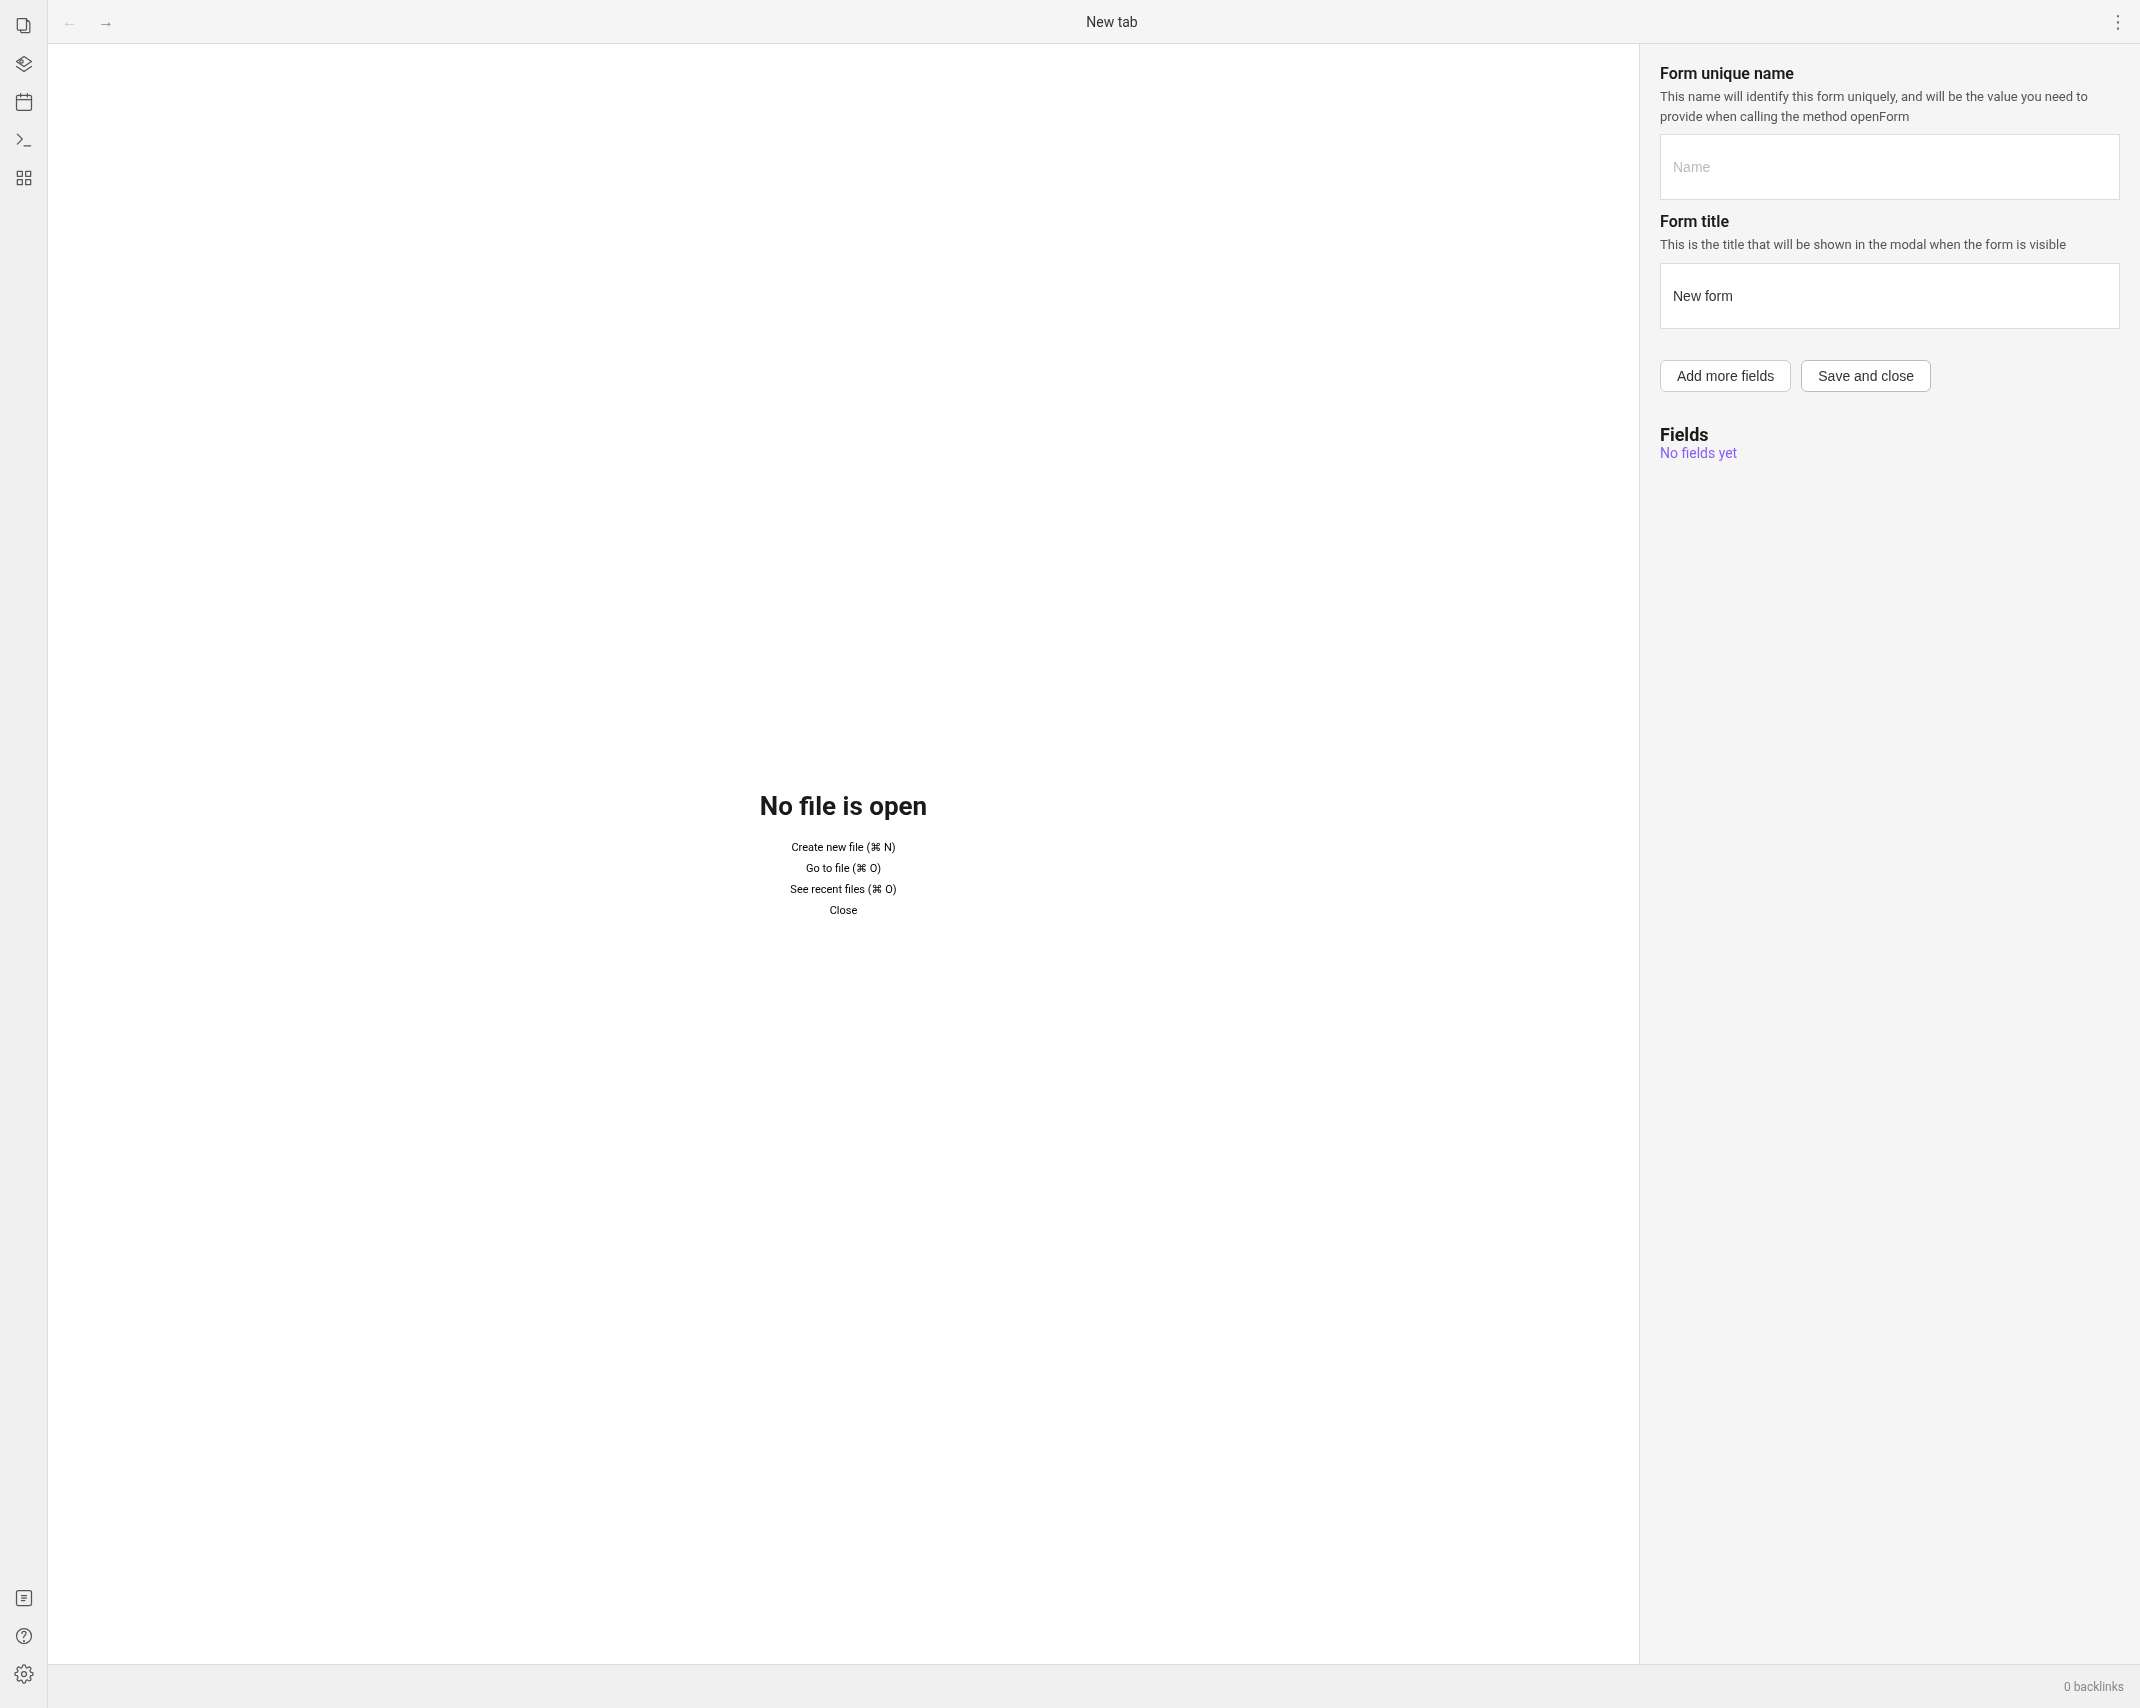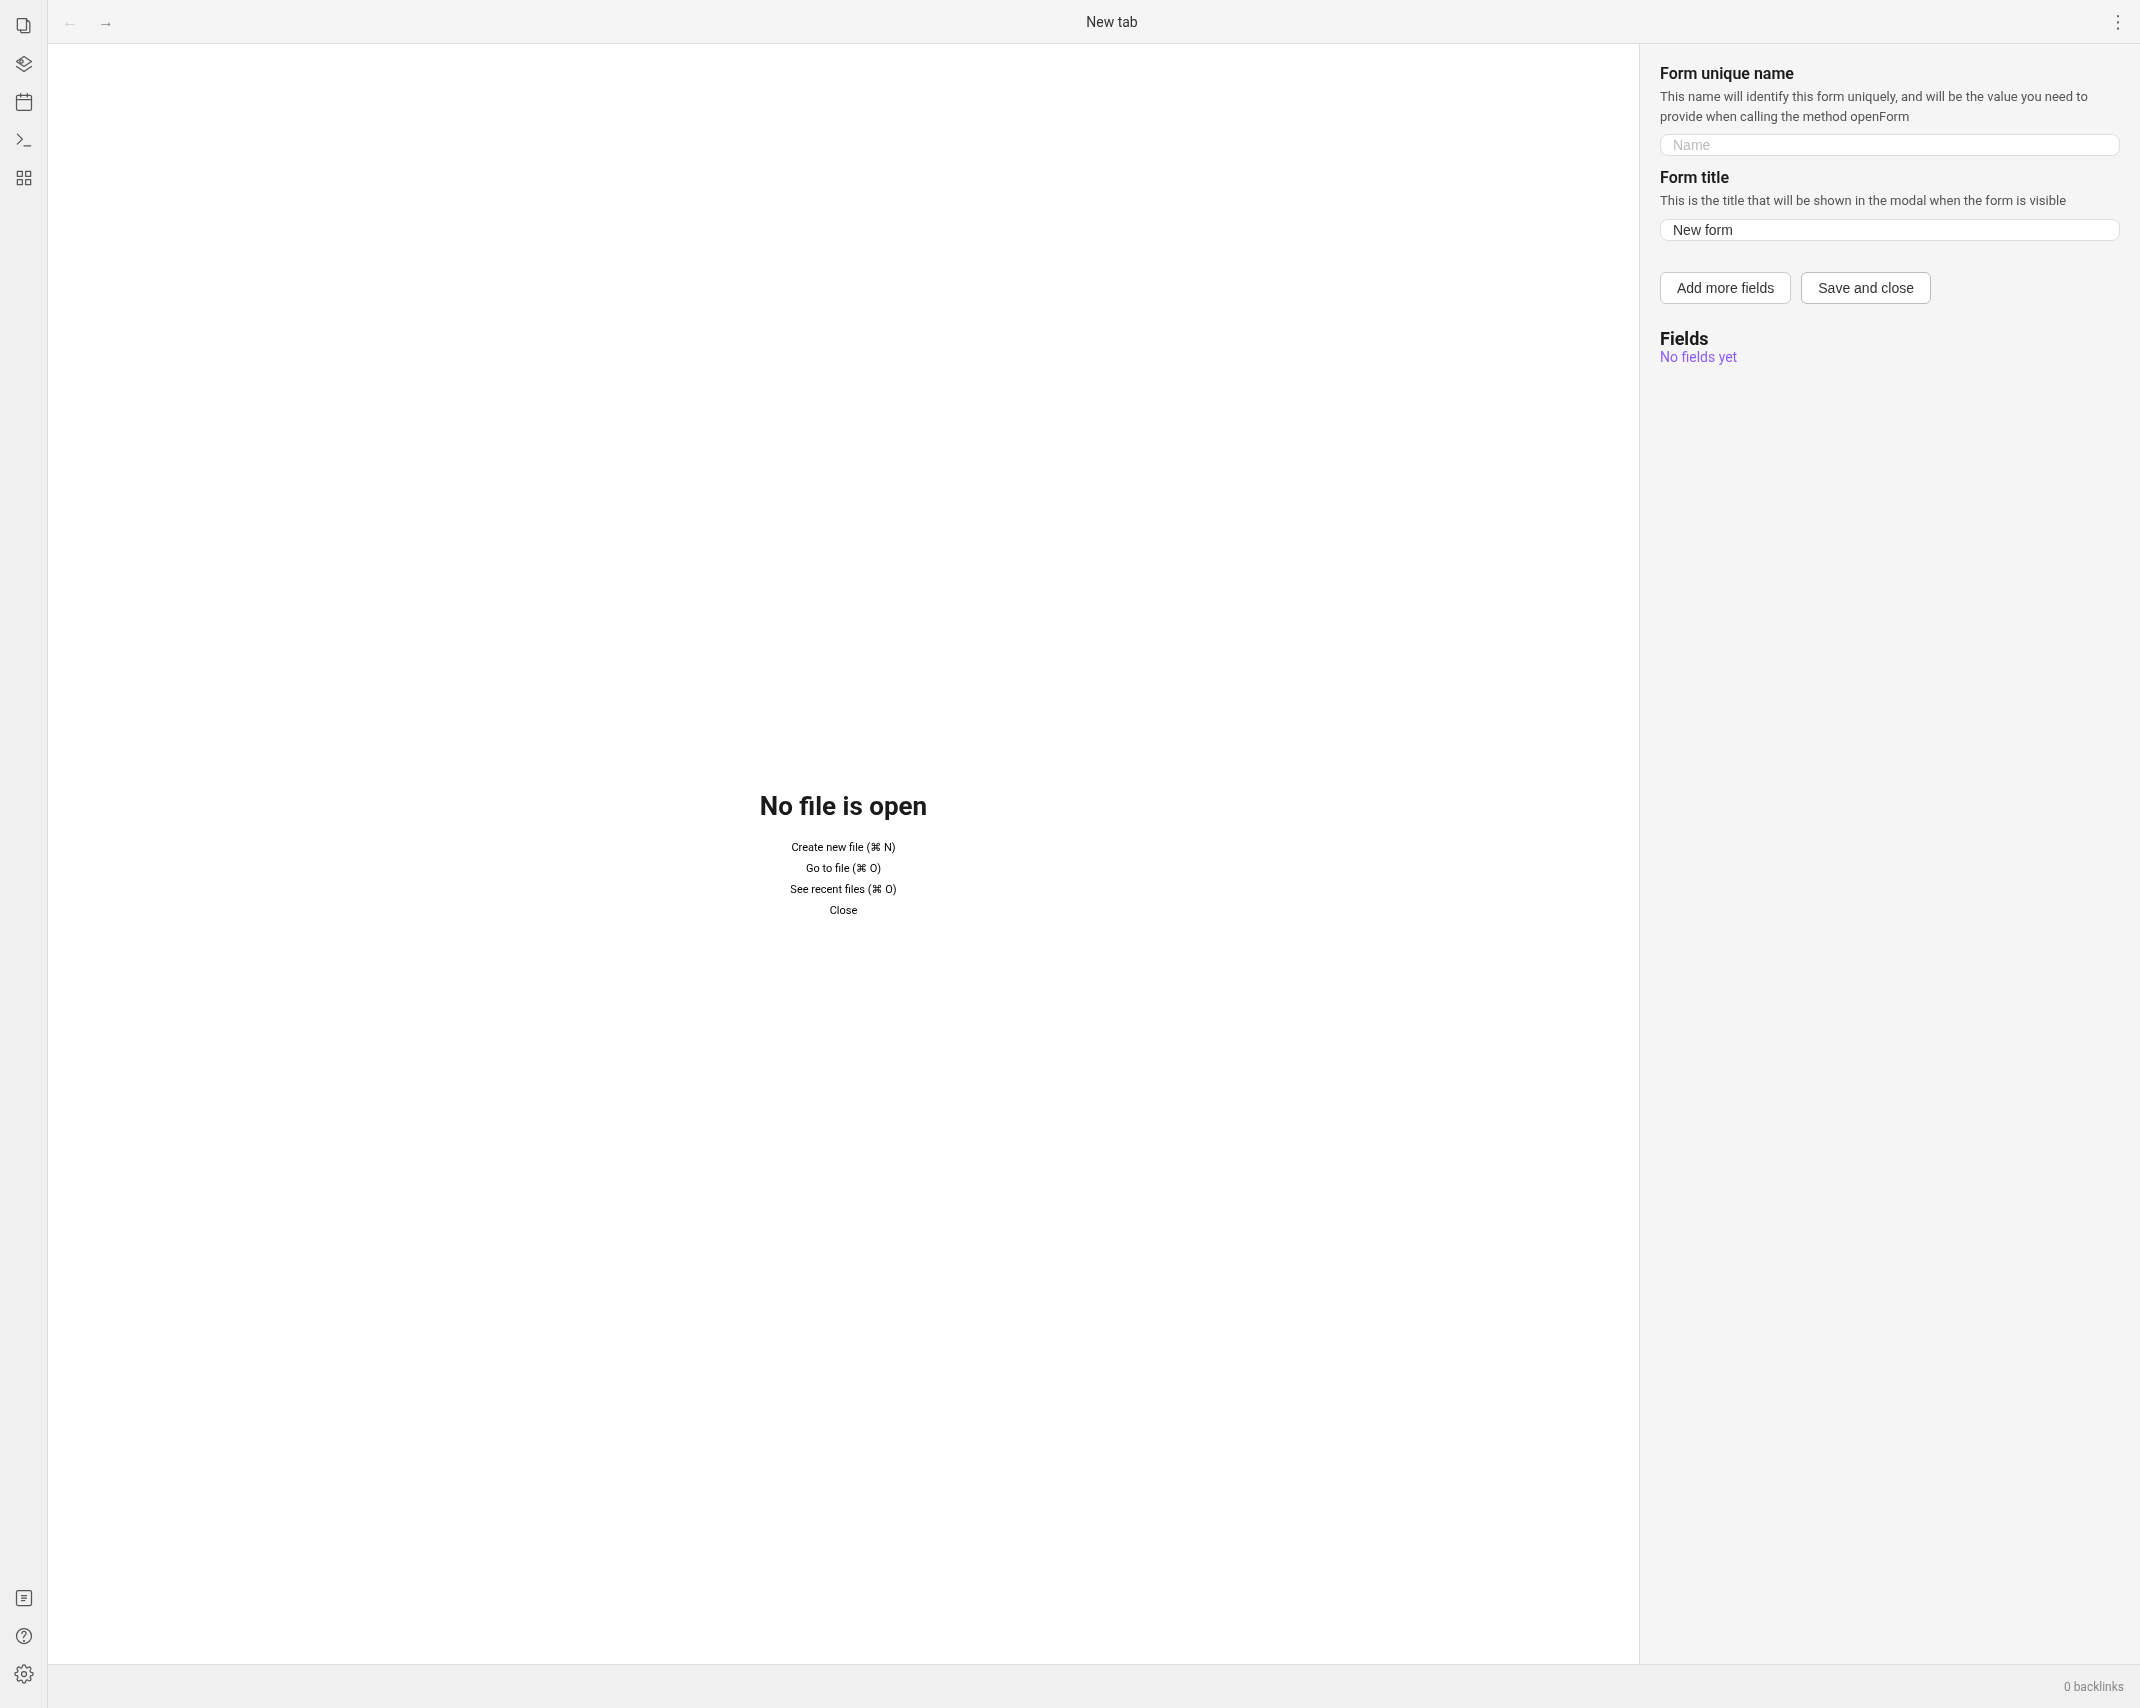--- a/index.html
+++ b/index.html
@@ -156,23 +156,23 @@
       margin-bottom: 4px;
     }
     .form-section-desc {
       font-size: 13px;
       color: #555;
       line-height: 1.5;
       margin-bottom: 8px;
     }
     .form-input {
       width: 100%;
-      padding: 2px 12px;
+      padding: 24px 12px;
       border: 1px solid #ddd;
-      border-radius: 8px;
+      border-radius: 0;
       font-size: 14px;
       background: #fff;
       color: #333;
       outline: none;
     }
     .form-input::placeholder { color: #bbb; }
 
     .form-block {
       background: #f5f5f5;
     }
@@ -193,21 +193,21 @@
     }
     .btn-primary {
       background: #fff;
       border-color: #bbb;
     }
 
     .fields-title {
       font-size: 18px;
       font-weight: 700;
       color: #1a1a1a;
-      margin-top: 12px;
+      margin-top: 20px;
     }
     .no-fields-text {
       font-size: 14px;
       color: #8b5cf6;
     }
 
     
     .status-bar {
       background: #f0f0f0;
       border-top: 1px solid #ddd;

